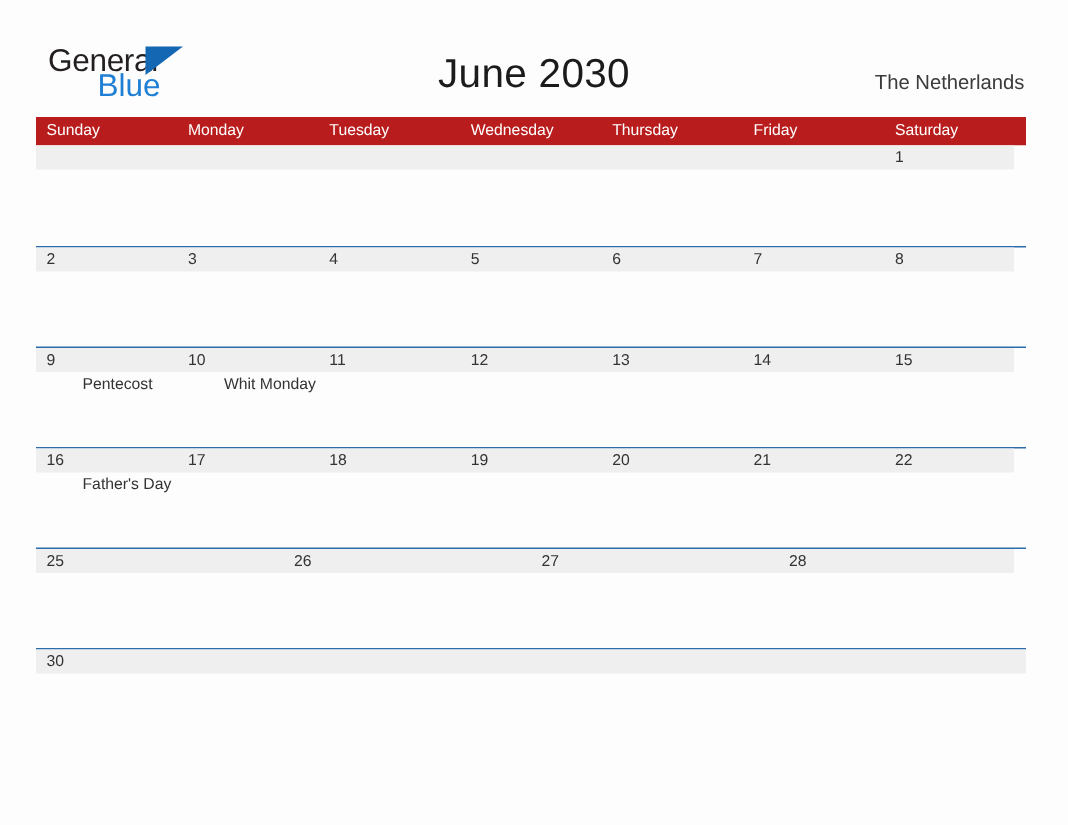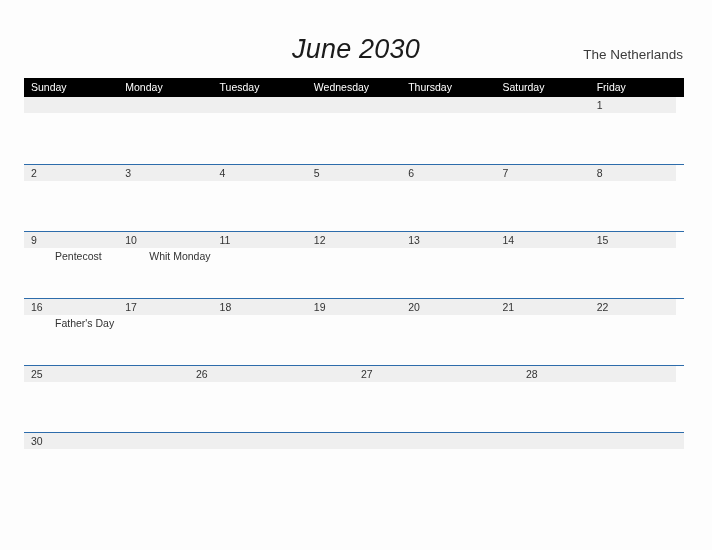--- a/index.html
+++ b/index.html
@@ -59,21 +59,20 @@
 
   .title {
     position: absolute;
     left: 0; top: 34px;
     width: 712px;
     text-align: center;
     font-size: 27px;
     color: #1b1b1b;
     font-weight: normal;
     letter-spacing: 0.2px;
-    font-style: italic;
   }
   .region {
     position: absolute;
     right: 29px;
     top: 47px;
     font-size: 13.5px;
     color: #3b3b3b;
     white-space: nowrap;
   }
 
@@ -81,21 +80,21 @@
   .calendar {
     position: absolute;
     left: 24px;
     top: 78px;
     width: 660px;
   }
   .weekdays {
     display: flex;
     width: 660px;
     height: 19px;
-    background: #000000;
+    background: #b91c1c;
   }
   .weekday {
     flex: 1 1 0;
     color: #ffffff;
     font-size: 10.5px;
     line-height: 19px;
     padding-left: 7px;
     white-space: nowrap;
     overflow: hidden;
   }
@@ -148,36 +147,41 @@
     padding-left: 24px;
   }
 </style>
 </head>
 <body>
 
 <div class="page">
 
   <div class="header">
 
+    <div class="logo">
+      <span class="logo-general">General</span>
+      <span class="logo-flag"></span>
+      <span class="logo-blue">Blue</span>
+    </div>
 
     <h1 class="title">June 2030</h1>
 
     <div class="region">The Netherlands</div>
   </div>
 
   <div class="calendar">
 
     <div class="weekdays">
       <div class="weekday">Sunday</div>
       <div class="weekday">Monday</div>
       <div class="weekday">Tuesday</div>
       <div class="weekday">Wednesday</div>
       <div class="weekday">Thursday</div>
+      <div class="weekday">Friday</div>
       <div class="weekday">Saturday</div>
-      <div class="weekday">Friday</div>
     </div>
 
     <div class="weeks">
 
       <div class="week">
         <div class="band"></div>
         <div class="cells">
           <div class="cell">
               <span class="daynum"></span>
               <span class="event"></span>

